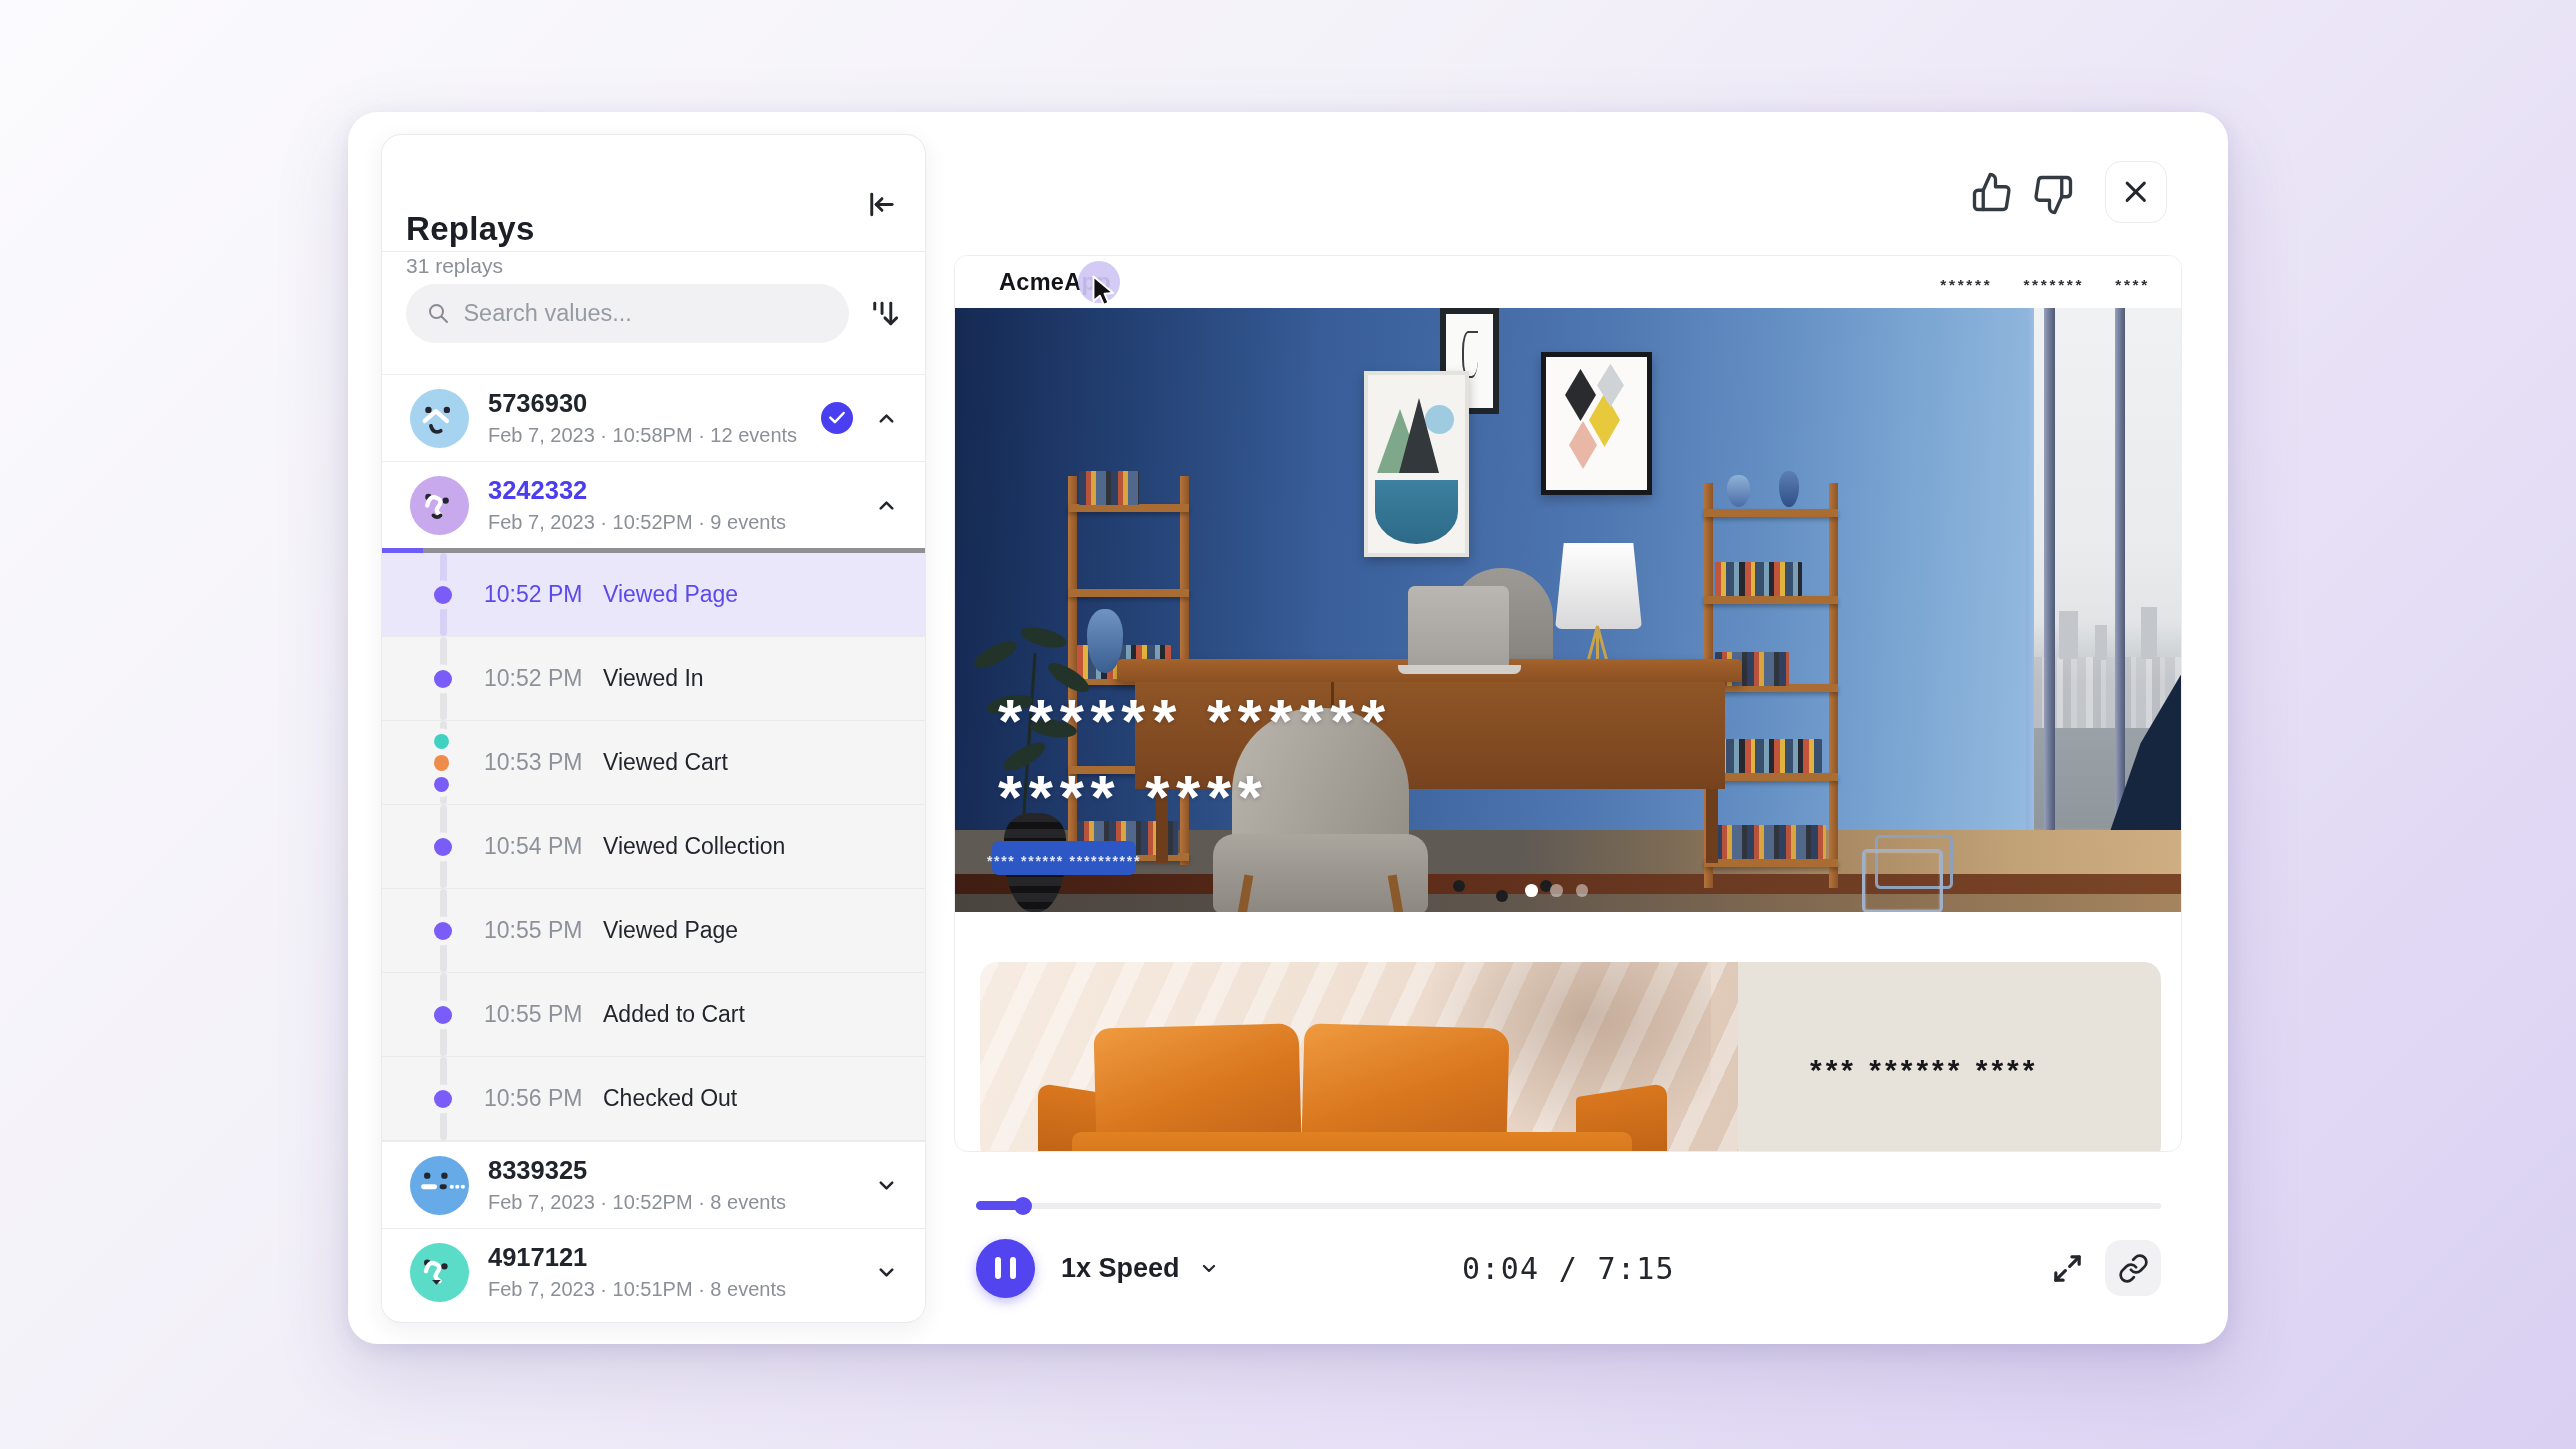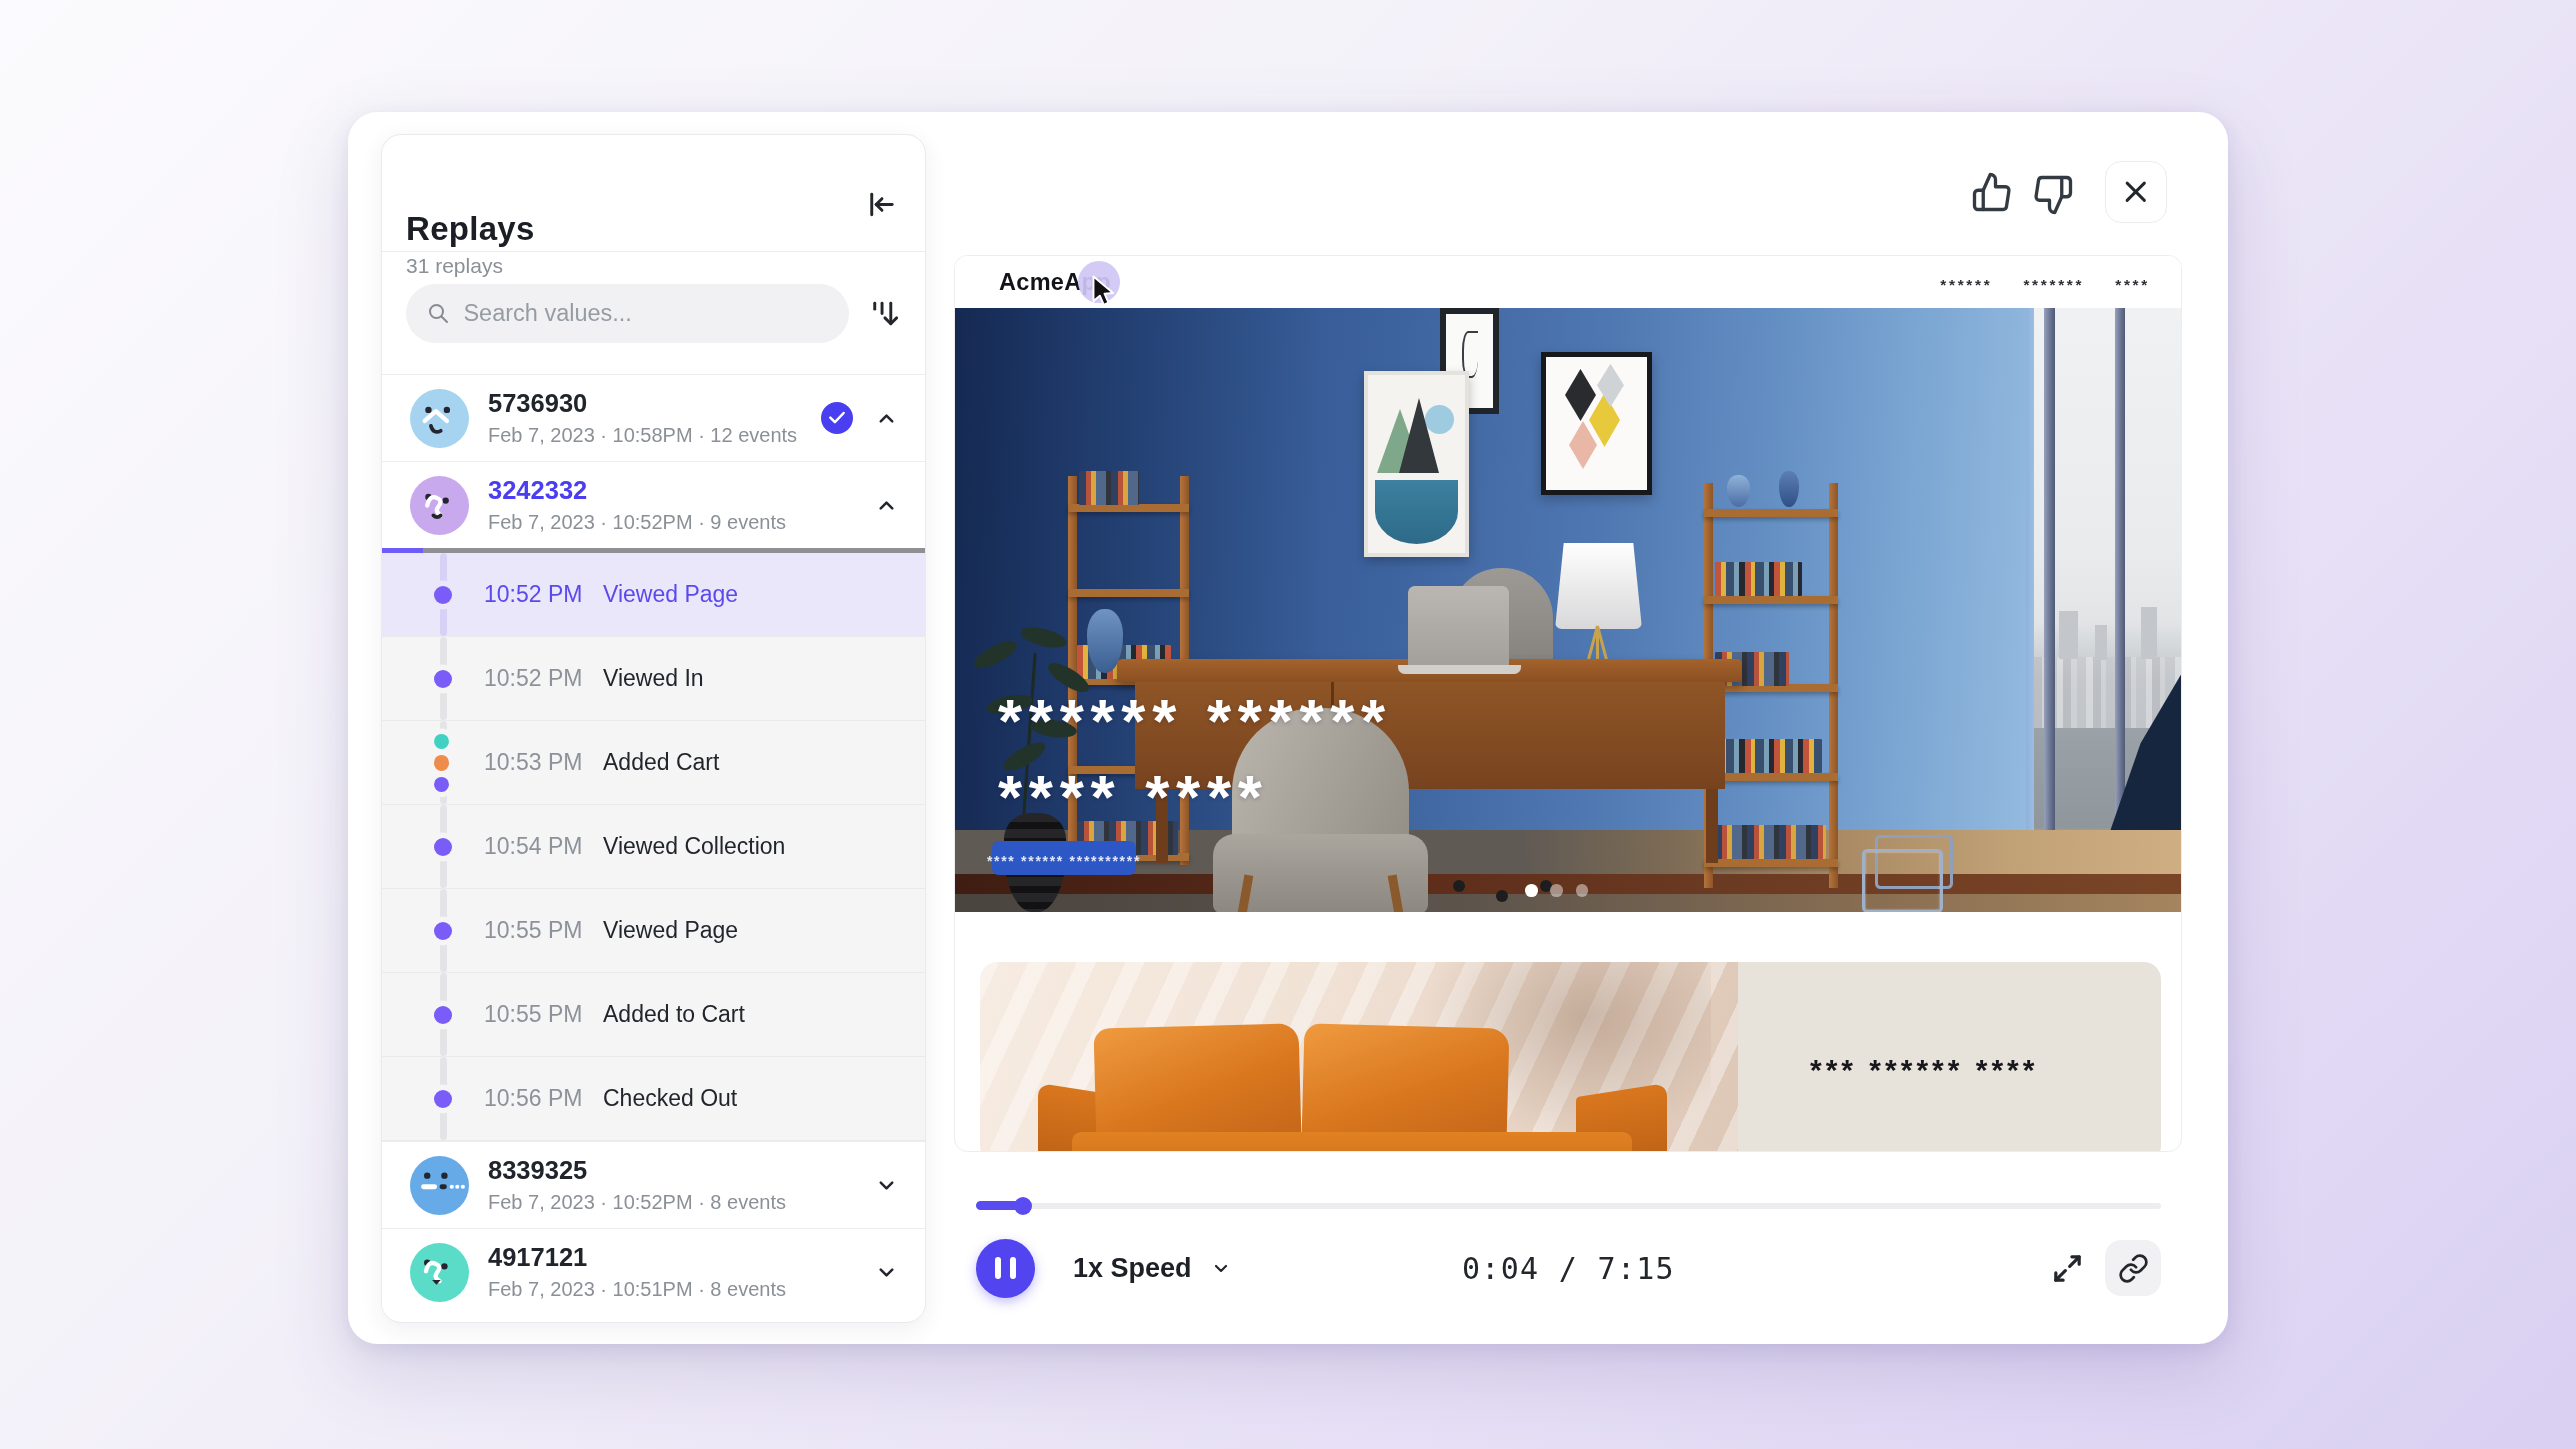--- a/index.html
+++ b/index.html
@@ -172,21 +172,21 @@
   .p-text { position:absolute; left:72px; top:91px; font-size:30px; font-weight:600; letter-spacing:4px; color:#17171c; white-space:nowrap; }
 
   
   .seek { position:absolute; left:628px; top:1084px; width:1185px; height:19px; cursor:pointer; }
   .track { position:absolute; left:0; right:0; top:6.7px; height:6px; background:#ededef; border-radius:4px; }
   .fill { position:absolute; left:0; top:5.4px; width:43px; height:8.7px; background:#5b4cf2; border-radius:5.4px; }
   .knob { position:absolute; left:38px; top:0.7px; width:18px; height:18px; border-radius:50%; background:#5b4cf2; }
   .controls { position:absolute; left:628px; top:1119px; width:1185px; height:74px; display:flex; align-items:center; }
   .pause-btn { width:59px; height:59px; border-radius:50%; background:#5244ef; display:flex; align-items:center; justify-content:center; gap:8.7px; cursor:pointer; flex:none; box-shadow:0 4px 12px rgba(82,68,239,.35); }
   .pbar { width:6px; height:21.5px; background:#fff; border-radius:3.4px; }
-  .speed { margin-left:38px; display:flex; align-items:center; gap:19px; cursor:pointer; }
+  .speed { margin-left:26px; display:flex; align-items:center; gap:19px; cursor:pointer; }
   .speed-label { font-size:27px; font-weight:600; color:#1d2127; }
   .time { position:absolute; left:50%; transform:translateX(-50%); font-family:"DejaVu Sans Mono", monospace; font-size:30px; color:#23262b; letter-spacing:1.3px; white-space:nowrap; }
   .ctl-right { margin-left:auto; display:flex; align-items:center; gap:20px; }
   .expand-btn { width:35px; height:35px; cursor:pointer; }
   .link-btn { width:56px; height:56px; border-radius:16px; background:#f1f1f3; display:flex; align-items:center; justify-content:center; cursor:pointer; }
 
   svg { display:block; }
 </style>
 </head>
 <body>
@@ -287,21 +287,21 @@
         <span class="e-label">Viewed In</span>
       </div>
       <div class="event">
         <div class="tl-line"></div>
         <div class="dotcol">
           <span class="e-dot sm teal"></span>
           <span class="e-dot sm orange"></span>
           <span class="e-dot sm"></span>
         </div>
         <span class="e-time">10:53 PM</span>
-        <span class="e-label">Added Cart</span>
+        <span class="e-label">Viewed Cart</span>
       </div>
       <div class="event">
         <div class="tl-line"></div>
         <div class="dotcol">
             <span class="e-dot"></span>
           </div>
         <span class="e-time">10:54 PM</span>
         <span class="e-label">Viewed Collection</span>
       </div>
       <div class="event">

